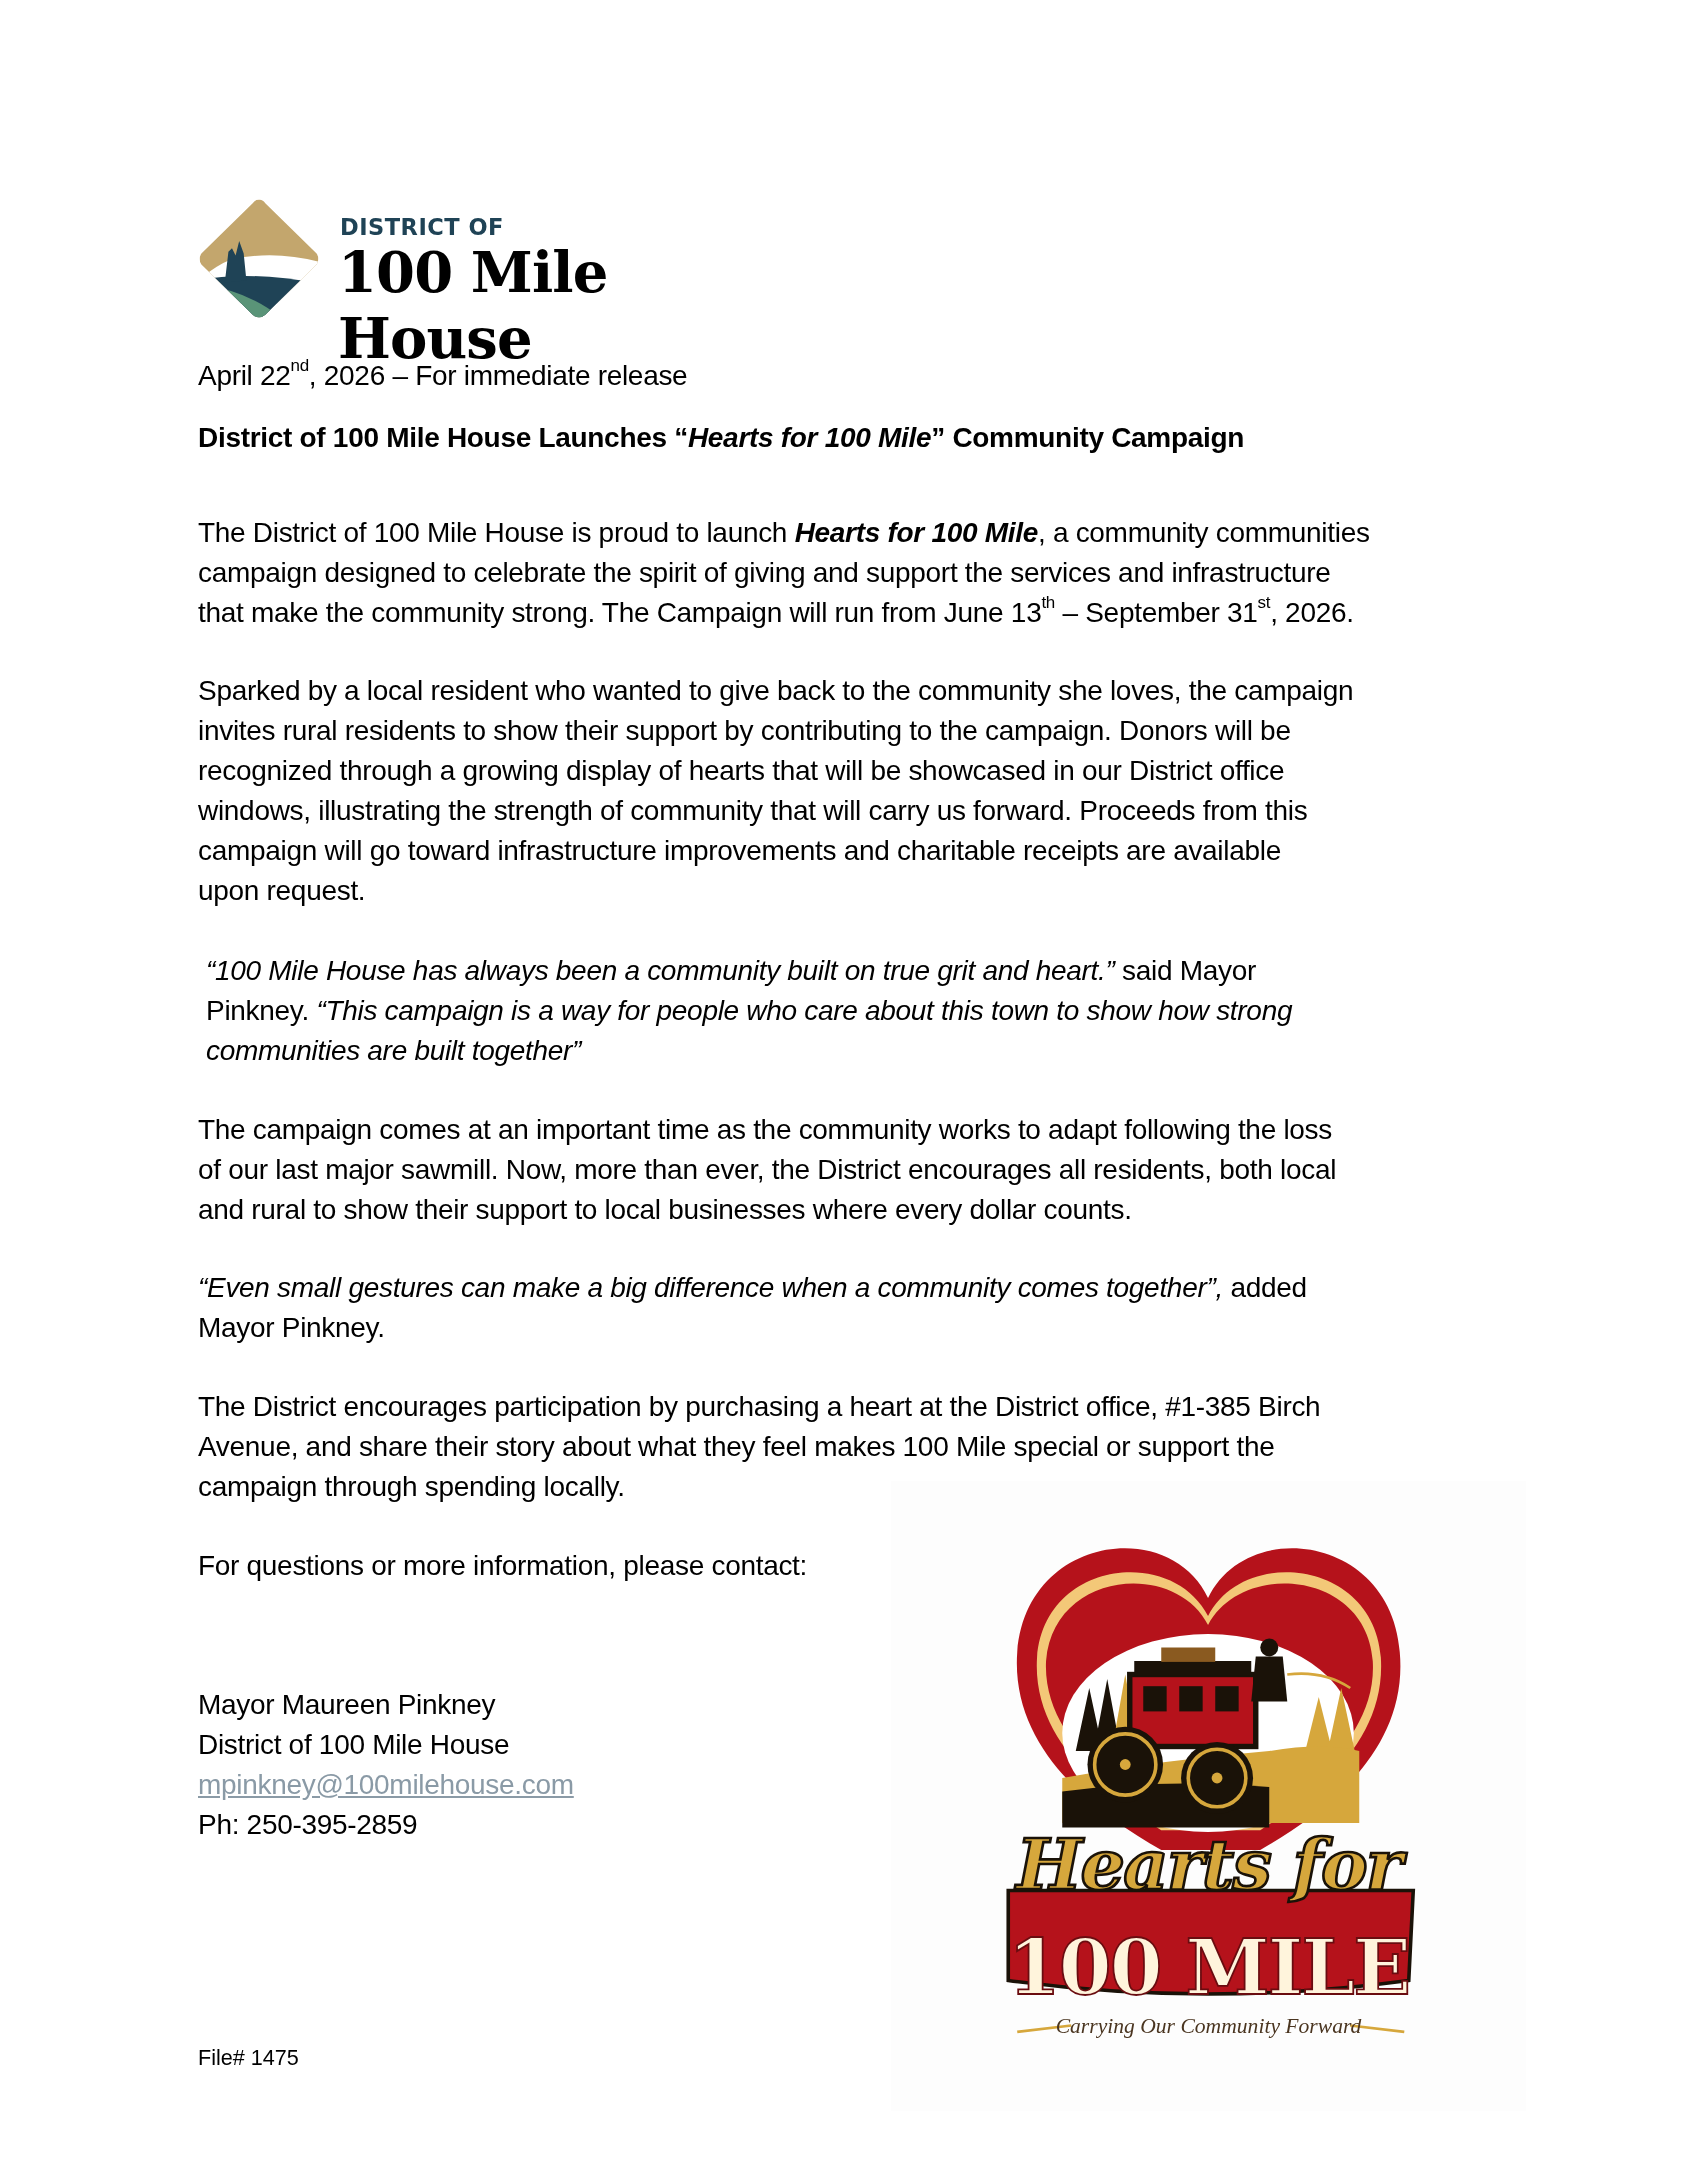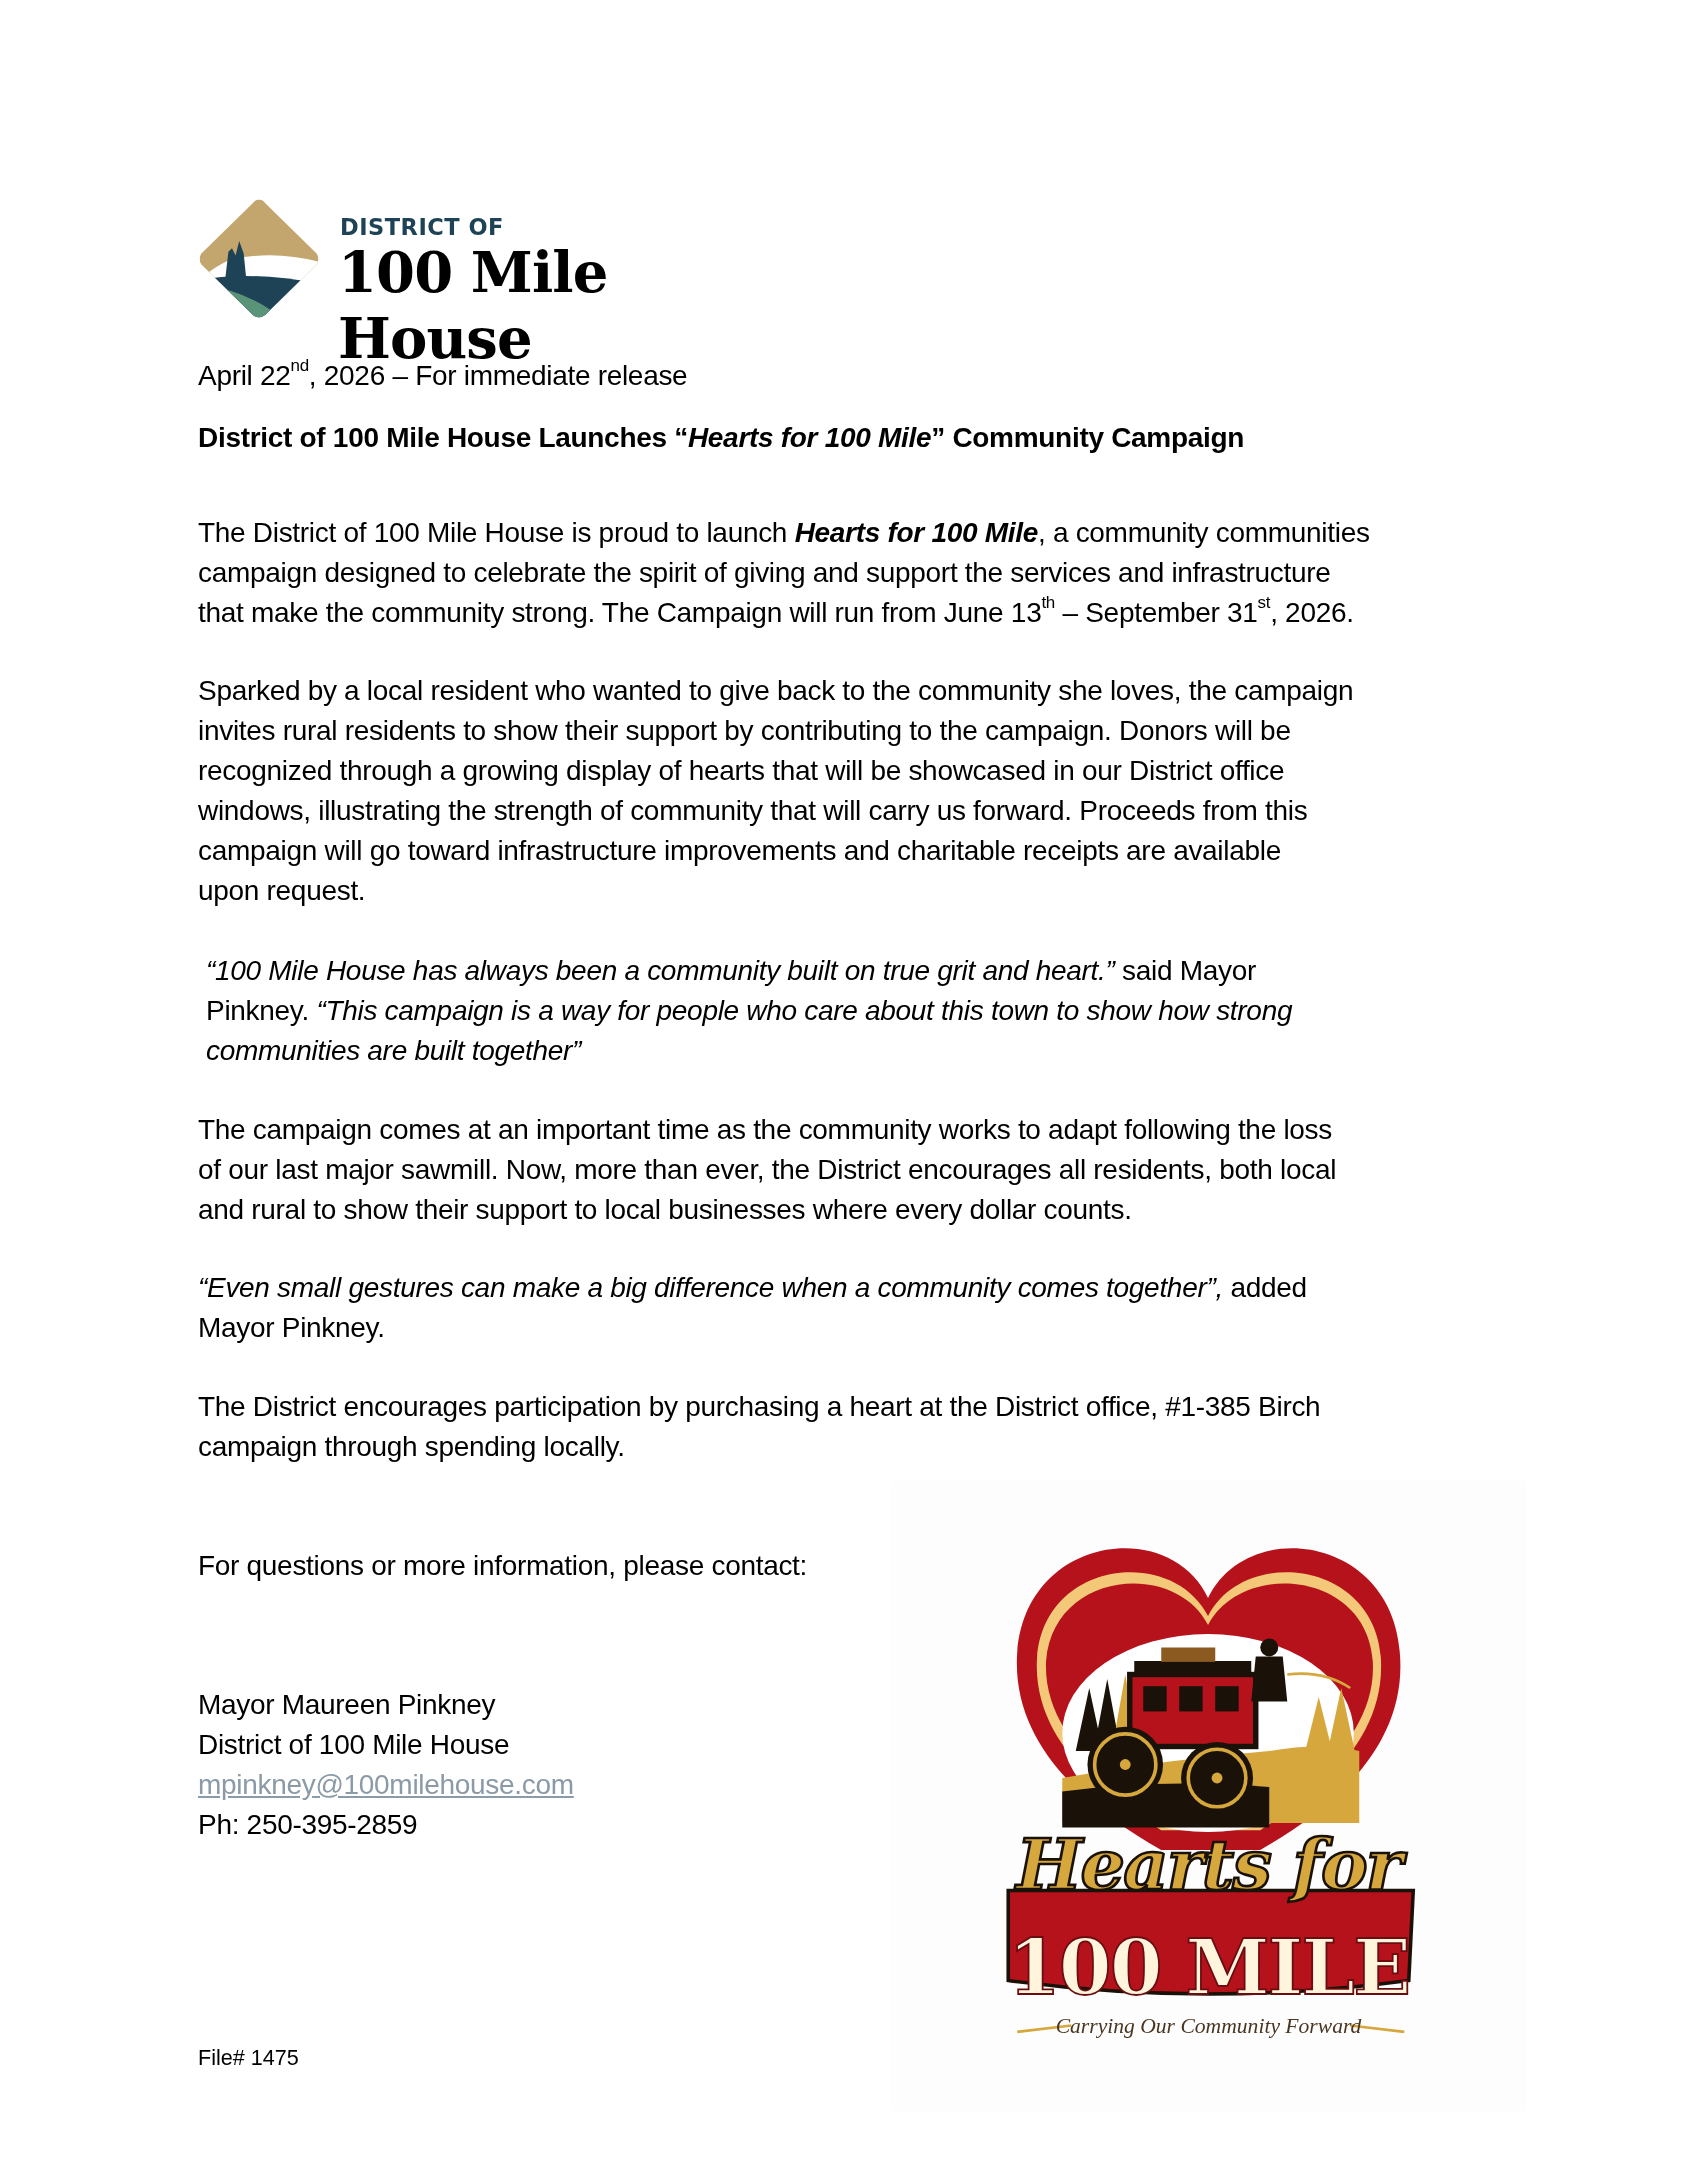--- a/index.html
+++ b/index.html
@@ -75,20 +75,21 @@
   <div>and rural to show their support to local businesses where every dollar counts.</div>
 </div>
 
 <div class="abs txt" style="left:198px; top:1268px;">
   <div><span class="i">“Even small gestures can make a big difference when a community comes together”,</span><span> added</span></div>
   <div>Mayor Pinkney.</div>
 </div>
 
 <div class="abs txt" style="left:198px; top:1387px;">
   <div>The District encourages participation by purchasing a heart at the District office, #1-385 Birch</div>
+  <div>Avenue, and share their story about what they feel makes 100 Mile special or support the</div>
   <div>campaign through spending locally.</div>
 </div>
 
 <div class="abs txt" style="left:198px; top:1546px;">For questions or more information, please contact:</div>
 
 <div class="abs txt" style="left:198px; top:1665px;margin-top:20px;">
   <div>Mayor Maureen Pinkney</div>
   <div>District of 100 Mile House</div>
   <div><a class="email">mpinkney@100milehouse.com</a></div>
   <div>Ph: 250-395-2859</div>

